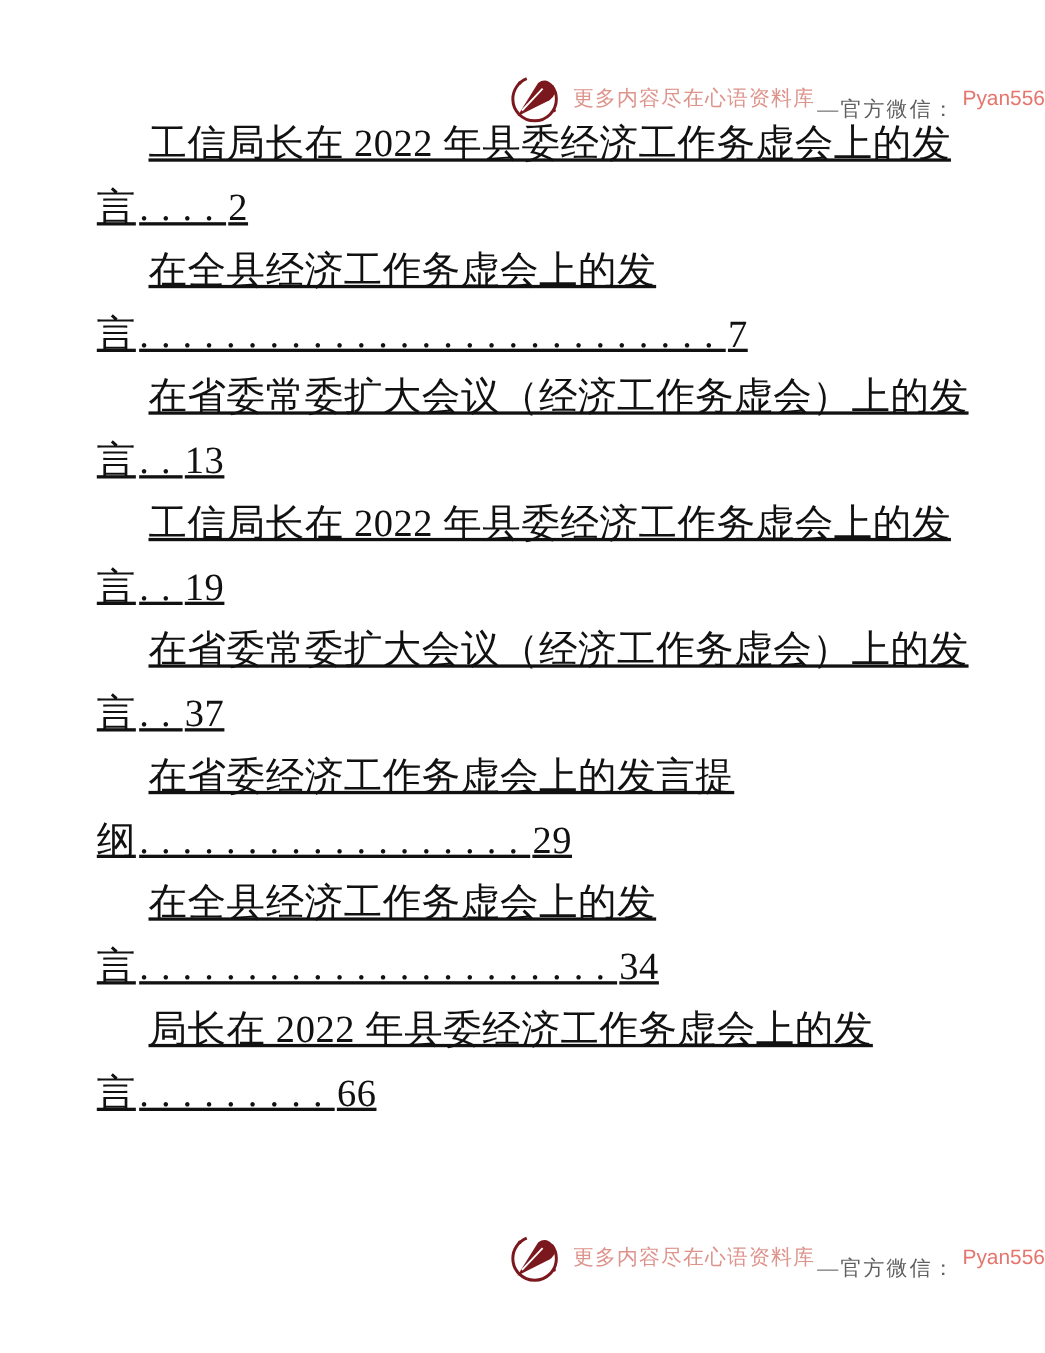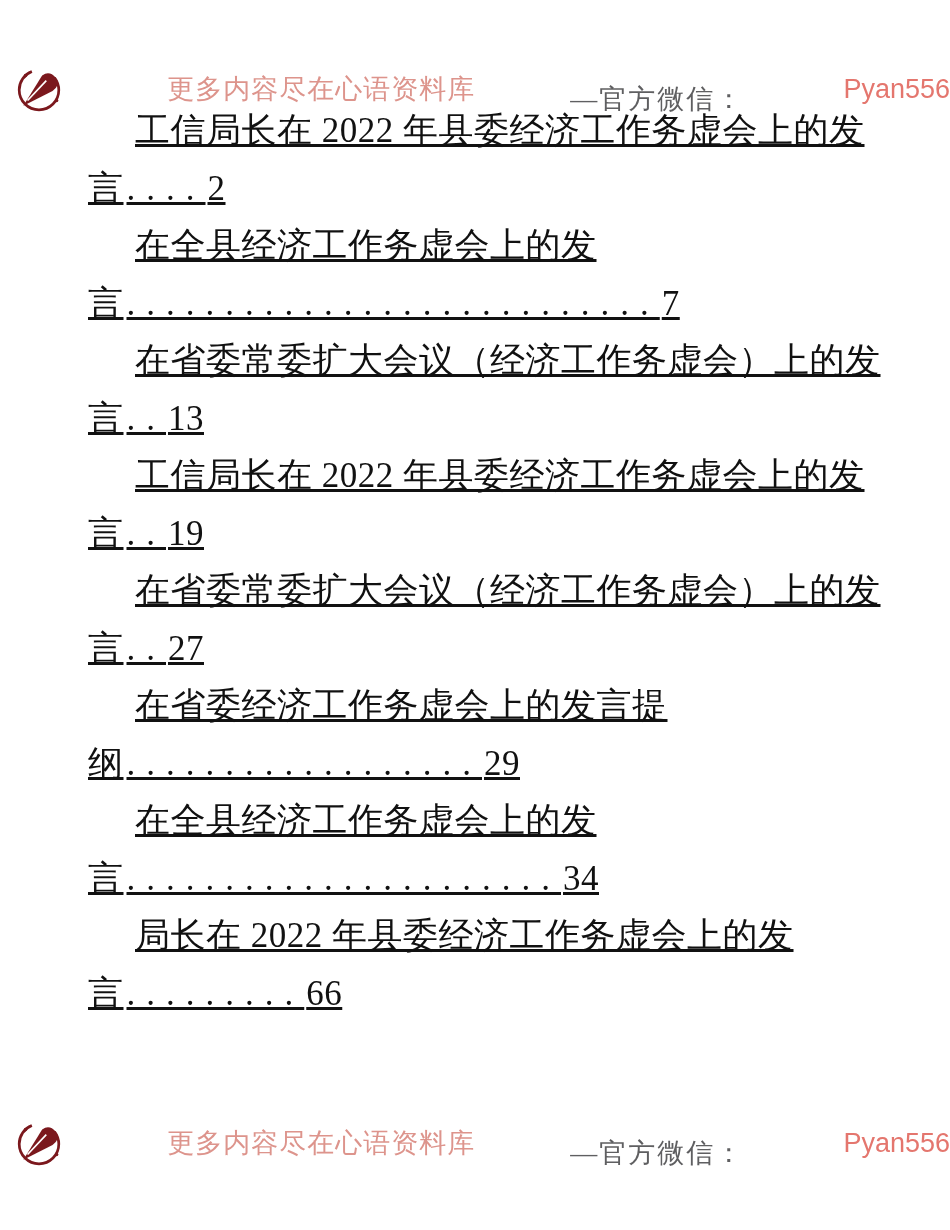--- a/index.html
+++ b/index.html
@@ -11,23 +11,23 @@
     font-family: "Liberation Serif", serif;
     color: #111111;
     overflow: hidden;
   }
   .watermark {
     position: absolute;
     left: 12px;
     right: 0;
     display: flex;
     align-items: center;
-    justify-content: space-between;
+    justify-content: flex-end;
     white-space: nowrap;
-    font-size: 27px;
+    font-size: 19px;
     line-height: 1;
   }
   .watermark-header { top: 64px; }
   .watermark-footer { top: 1118px; }
   .logo { display: inline-block; margin-right: 8px; }
   .logo svg { display: block; width: 54px; height: 50px; }
   .brand { color: #dd948c; letter-spacing: 1px; }
   .separator { color: #5f5f61; letter-spacing: 2px; margin-left: 2px; margin-top: 21px; }
   .wechat-id {
     color: #e4766e;
@@ -90,21 +90,21 @@
     <div class="toc-line2"><span>言</span><span class="dots">..</span><span>13</span></div>
   </div>
 
   <div class="toc-entry">
     <div class="toc-line1">工信局长在 2022 年县委经济工作务虚会上的发</div>
     <div class="toc-line2"><span>言</span><span class="dots">..</span><span>19</span></div>
   </div>
 
   <div class="toc-entry">
     <div class="toc-line1">在省委常委扩大会议（经济工作务虚会）上的发</div>
-    <div class="toc-line2"><span>言</span><span class="dots">..</span><span>27</span></div>
+    <div class="toc-line2"><span>言</span><span class="dots">..</span><span>37</span></div>
   </div>
 
   <div class="toc-entry">
     <div class="toc-line1">在省委经济工作务虚会上的发言提</div>
     <div class="toc-line2"><span>纲</span><span class="dots">..................</span><span>29</span></div>
   </div>
 
   <div class="toc-entry">
     <div class="toc-line1">在全县经济工作务虚会上的发</div>
     <div class="toc-line2"><span>言</span><span class="dots">......................</span><span>34</span></div>

